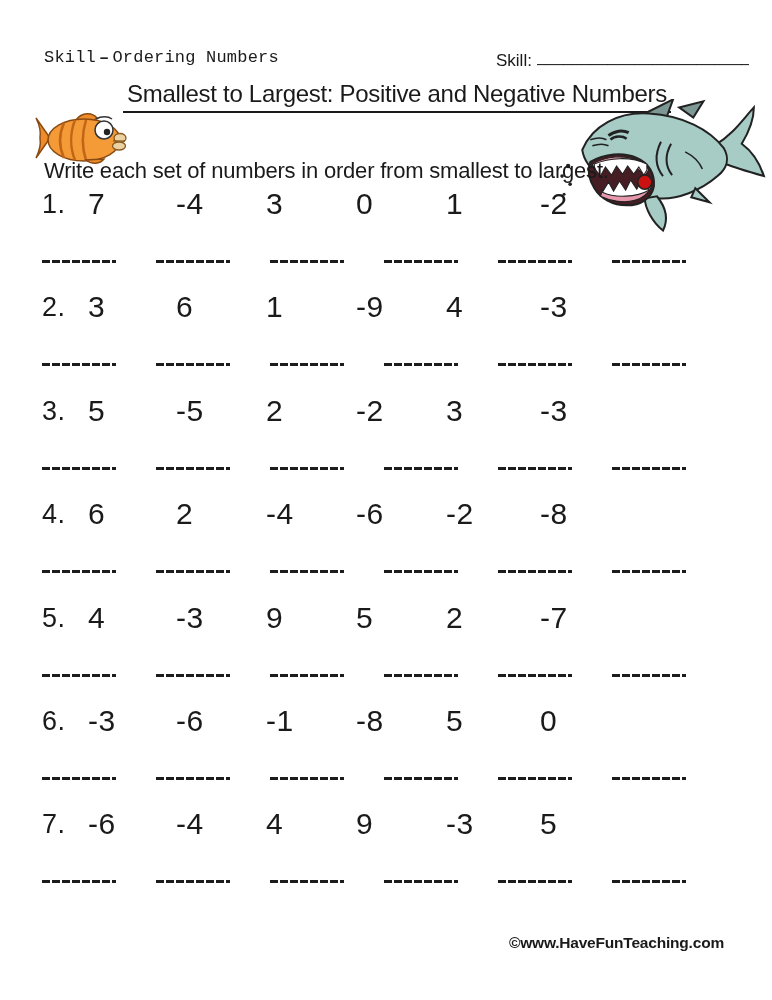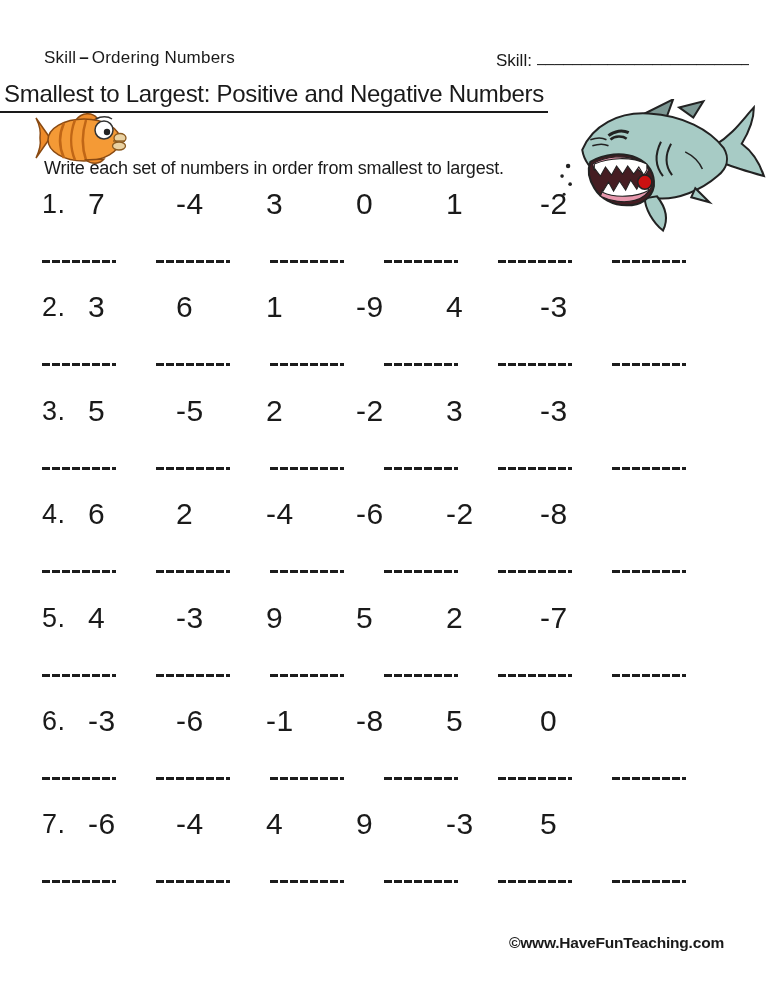--- a/index.html
+++ b/index.html
@@ -8,37 +8,37 @@
     position: relative;
     width: 772px; height: 1000px;
     background: #ffffff;
     font-family: "Liberation Sans", sans-serif;
     color: #1a1a1a;
     overflow: hidden;
   }
   .abs { position: absolute; }
 
   
-  .header-skill { top: 48px; left: 44px; font-size: 17px; letter-spacing: 0.2px; }
+  .header-skill { top: 48px; left: 44px; font-size: 17px; letter-spacing: 0.2px; font-family: Liberation Mono, monospace; }
   .header-skill .sep { font-weight: bold; padding: 0 3px; }
   .header-name { top: 48px; left: 496px; font-size: 17px; white-space: nowrap; }
   .name-line { display: inline-block; width: 212px; overflow: hidden; white-space: nowrap; font-size: 16px; letter-spacing: 0px; vertical-align: baseline; }
 
   
-  .title-wrap { top: 80px; left: 0; width: 671px; text-align: left; }
+  .title-wrap { top: 80px; left: 0; width: 671px; text-align: right; }
   .title-text {
     display: inline-block;
     font-size: 24px;
     letter-spacing: -0.3px;
     border-bottom: 2px solid #1a1a1a;
     padding: 0 4px 3px 4px;
   }
 
   
-  .instruction { top: 158px; left: 44px; font-size: 18px; letter-spacing: -0.2px; }
+  .instruction { top: 158px; left: 44px; font-size: 22px; letter-spacing: -0.2px; }
 
   
   .fish-img { top: 110px; left: 34px; }
   .shark-img { top: 99px; left: 556px; }
 
   
   .questions { top: 186px; left: 0; width: 772px; }
   .q-row { position: relative; height: 103.4px; }
   .q-row .num { position: absolute; top: 0; line-height: 36px; font-size: 30px; letter-spacing: 0.5px; }
   .q-row .qnum { left: 42px; font-size: 27px; }

